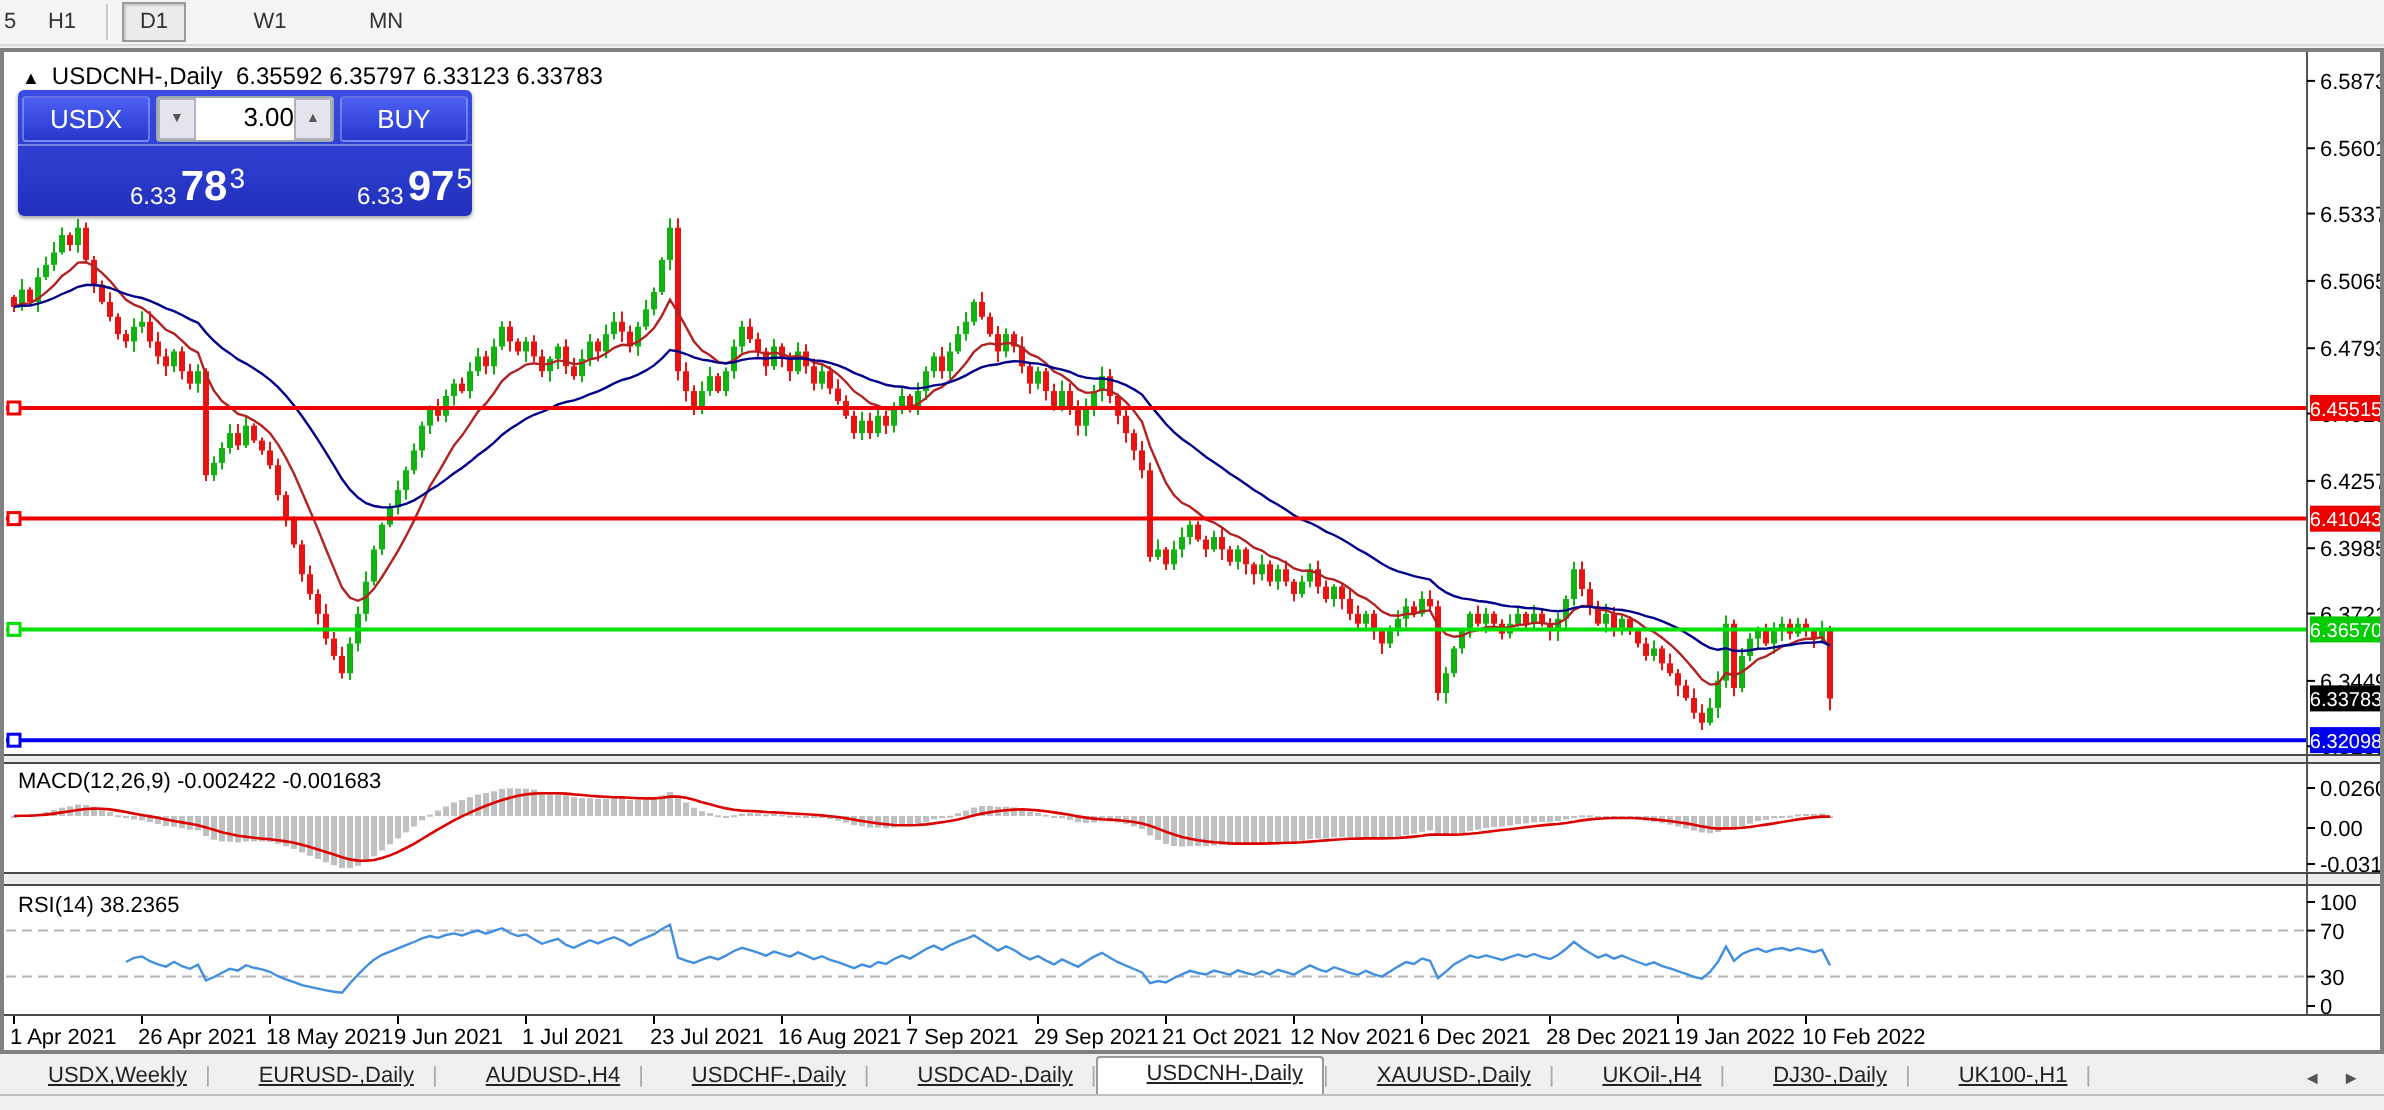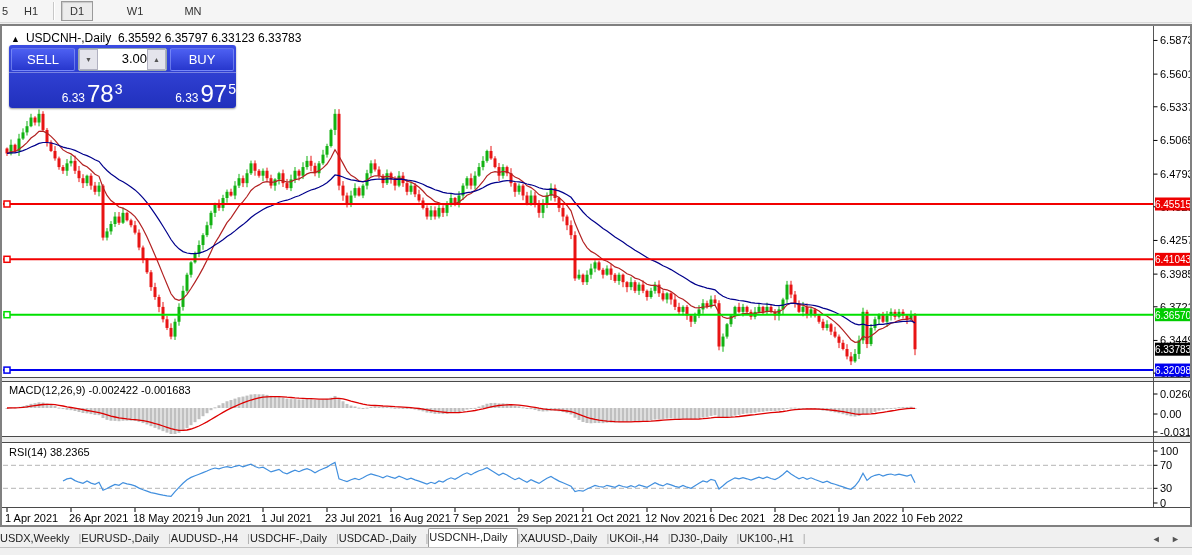--- a/index.html
+++ b/index.html
@@ -21,25 +21,25 @@
     background:linear-gradient(#3a4ce2,#2130bd);box-shadow:0 1px 2px rgba(0,0,0,0.4);color:#fff;}
   #tp-row1{display:flex;align-items:center;height:25px;padding:2px 2px 0 2px;border-bottom:1px solid rgba(255,255,255,0.35);}
   .tp-btn{flex:0 0 62px;height:21px;line-height:21px;text-align:center;font-size:13px;color:#fff;
     background:linear-gradient(#4d60f2,#2737cd);border:1px solid rgba(160,175,255,0.5);border-radius:2px;cursor:pointer;}
   #tp-vol{flex:1;display:flex;align-items:stretch;height:21px;margin:0 3px;background:#fff;border:1px solid #9aa;border-radius:2px;overflow:hidden;}
   .tp-spin{width:17px;background:#e4e4ec;border:1px solid #b0b0c0;color:#555;font-size:7px;line-height:19px;text-align:center;cursor:pointer;}
   #tp-vol-value{flex:1;color:#000;font-size:13px;line-height:19px;text-align:right;padding-right:0;}
   #tp-row2{display:flex;height:36px;}
   .tp-price{flex:1;display:flex;justify-content:flex-end;align-items:flex-end;padding-bottom:0;}
   .tp-small{font-size:12px;margin-right:2px;margin-bottom:4px;}
-  .tp-big{font-size:24px;line-height:30px;font-weight:400;}
+  .tp-big{font-size:21px;line-height:30px;font-weight:700;}
   .tp-sup{font-size:14px;margin-left:1px;margin-bottom:12px;}
   
   #tabbar{position:absolute;left:0;top:528px;width:1192px;height:19px;background:#f0f0f0;display:flex;align-items:flex-end;font-size:11px;color:#222;}
-  .tab{padding:2px 9px 3px 0;white-space:nowrap;cursor:pointer;}
+  .tab{padding:2px 9px 3px 24px;white-space:nowrap;cursor:pointer;text-decoration:underline;}
   .tab.active{background:#fff;border:1px solid #999;border-bottom:1px solid #fff;border-radius:2px 2px 0 0;margin-bottom:-1px;padding-bottom:4px;}
   .tab-sep{color:#aaa;padding:0 0 3px 0;}
   #tab-scroll{margin-left:auto;padding:0 8px 3px 0;color:#555;font-size:9px;letter-spacing:4px;cursor:pointer;}
   #statusbar{position:absolute;left:0;top:547px;width:1192px;height:8px;background:#f0f0f0;border-top:1px solid #c0c0c0;}
 </style>
 </head>
 <body>
 <div id="root">
 
   <div id="toolbar">
@@ -861,21 +861,21 @@
         <text x="836" y="497" font-size="11" fill="#000">19 Jan 2022</text>
         <line x1="902" y1="483" x2="902" y2="487" stroke="#000"></line>
         <text x="900" y="497" font-size="11" fill="#000">10 Feb 2022</text>
         <rect x="0.5" y="0.5" width="1189" height="500" fill="none" stroke="#808080"></rect>
       </svg>
     <div id="title">
       <span class="tri">▲</span><span>USDCNH-,Daily</span>&nbsp;&nbsp;<span>6.35592 6.35797 6.33123 6.33783</span>
     </div>
     <div id="tradepanel">
       <div id="tp-row1">
-        <div class="tp-btn">SELL</div>
+        <div class="tp-btn">USDX</div>
         <div id="tp-vol">
           <div class="tp-spin">▼</div>
           <div id="tp-vol-value">3.00</div>
           <div class="tp-spin">▲</div>
         </div>
         <div class="tp-btn">BUY</div>
       </div>
       <div id="tp-row2">
         <div class="tp-price">
           <span class="tp-small">6.33</span>

